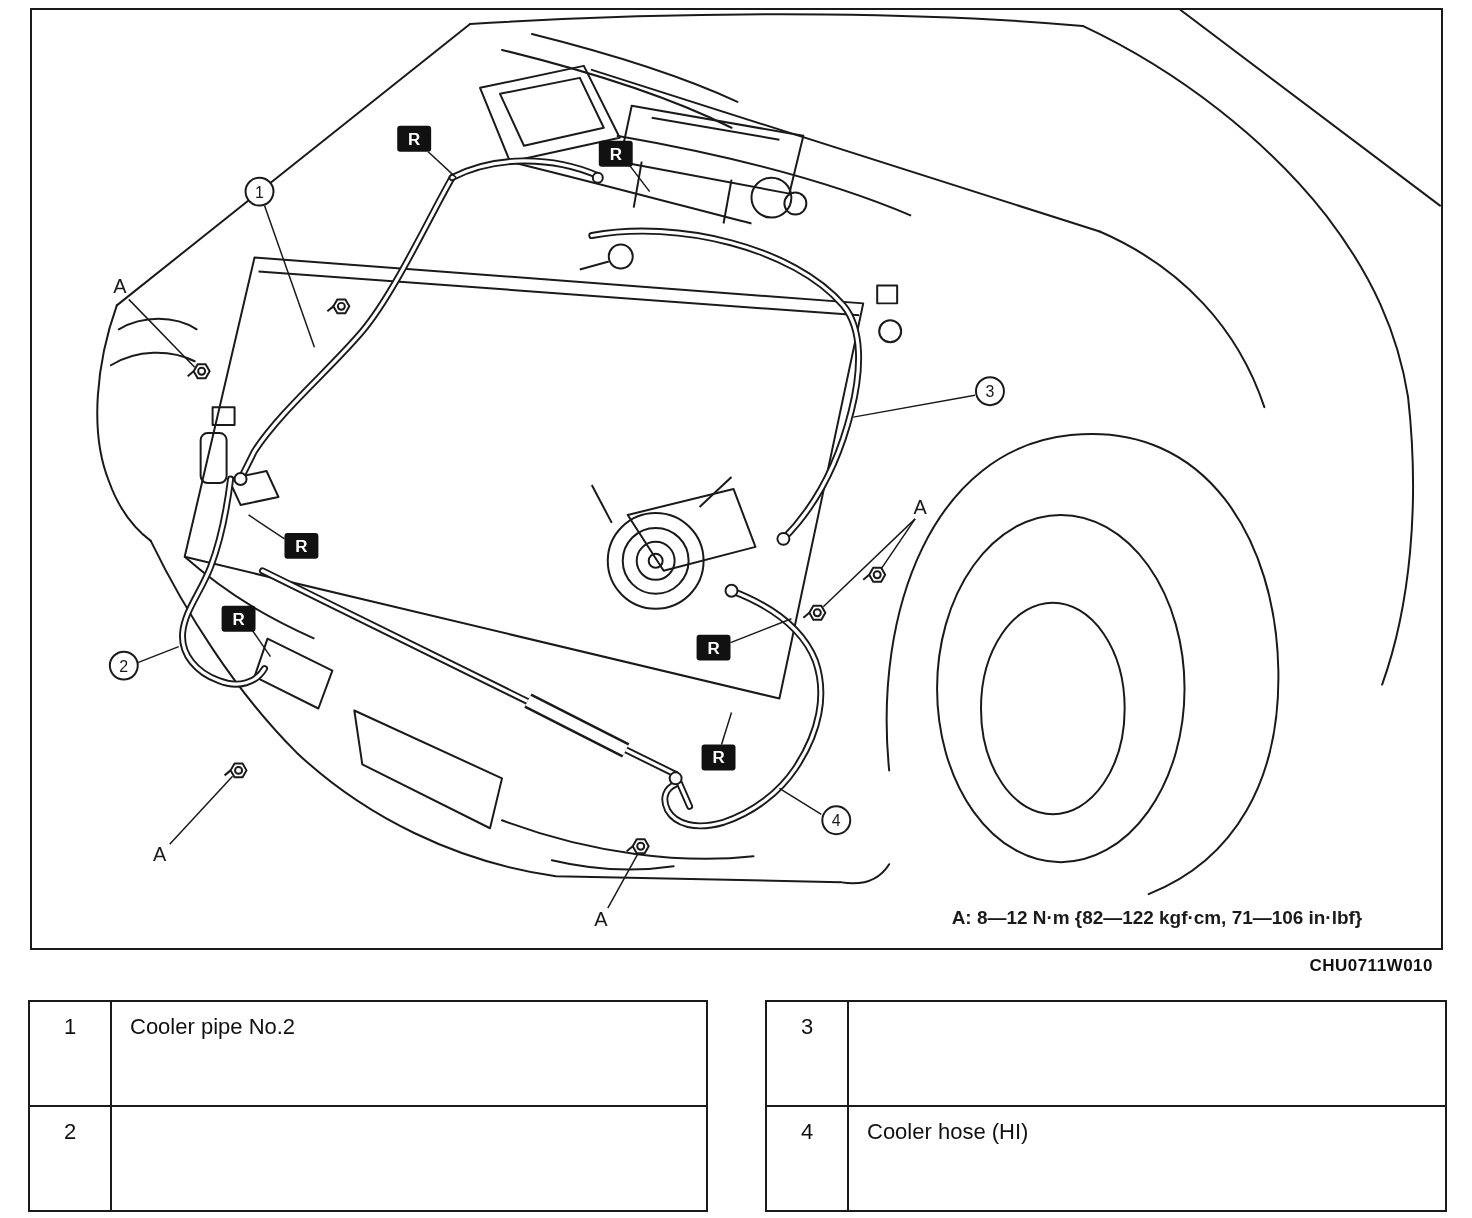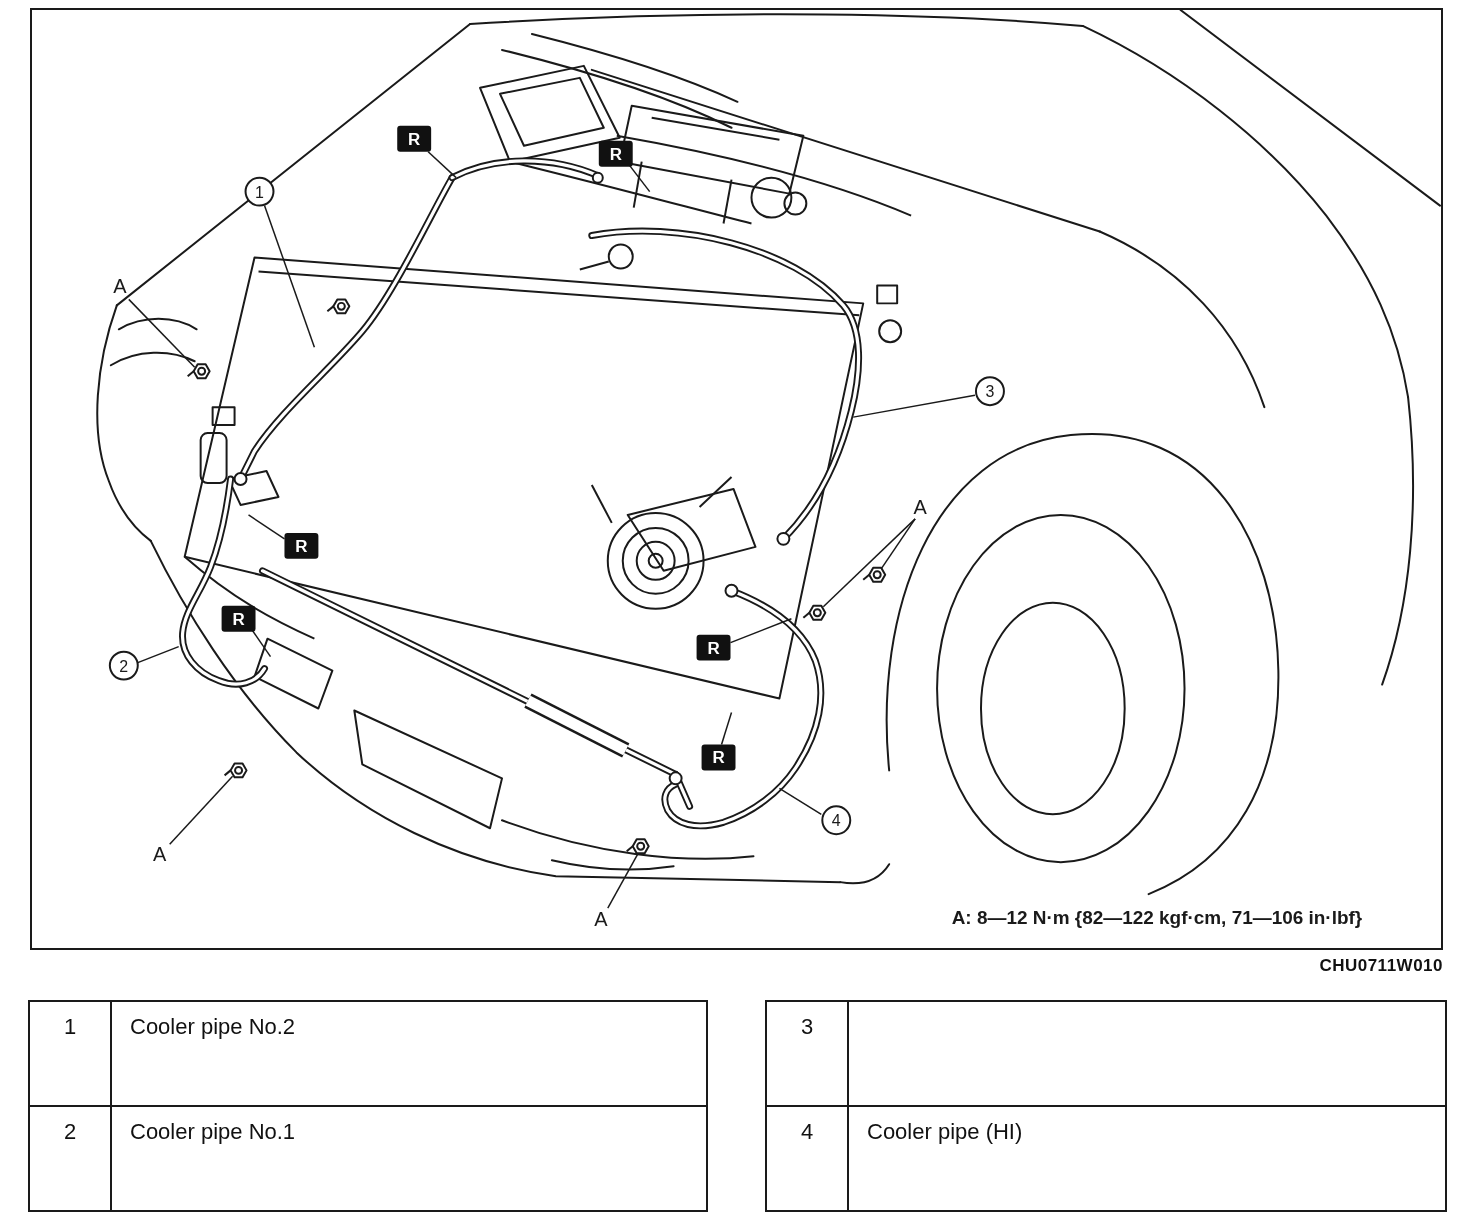--- a/index.html
+++ b/index.html
@@ -6,21 +6,21 @@
   .page{position:relative;width:1472px;height:1218px;background:#fff;overflow:hidden;
         font-family:"Liberation Sans",sans-serif;color:#111;}
   .diagram-frame{position:absolute;left:30px;top:8px;width:1409px;height:938px;
         border:2px solid #1a1a1a;background:#fff;}
   .diagram-frame svg{display:block;width:100%;height:100%;}
   svg text{font-family:"Liberation Sans",sans-serif;}
   .tube-o{fill:none;stroke:#1a1a1a;stroke-width:7;stroke-linecap:round;stroke-linejoin:round;}
   .tube-i{fill:none;stroke:#ffffff;stroke-width:3.2;stroke-linecap:round;stroke-linejoin:round;}
   .cyl-o{fill:none;stroke:#1a1a1a;stroke-width:16;stroke-linecap:butt;}
   .cyl-i{fill:none;stroke:#ffffff;stroke-width:11;stroke-linecap:butt;}
-  .figure-code{position:absolute;right:29px;top:956px;font-size:17px;font-weight:bold;
+  .figure-code{position:absolute;right:39px;top:956px;font-size:17px;font-weight:bold;
         letter-spacing:.5px;margin-left:12px;}
   .legend{position:absolute;top:1000px;height:208px;border:2px solid #1a1a1a;
         display:flex;flex-direction:column;background:#fff;}
   .legend-left{left:28px;width:676px;}
   .legend-right{left:765px;width:678px;}
   .legend-row{flex:1 1 50%;display:flex;border-bottom:2px solid #1a1a1a;}
   .legend-row:last-child{border-bottom:none;}
   .legend-num{width:80px;flex:0 0 80px;border-right:2px solid #1a1a1a;
         text-align:center;padding-top:12px;font-size:22px;}
   .legend-label{flex:1;padding:12px 20px 0 18px;font-size:22px;}
@@ -230,27 +230,26 @@
 
   <div class="figure-code">CHU0711W010</div>
 
   <div class="legend legend-left">
     <div class="legend-row">
       <div class="legend-num">1</div>
       <div class="legend-label">Cooler pipe No.2</div>
     </div>
     <div class="legend-row">
       <div class="legend-num">2</div>
-      <div class="legend-label">Cooler pipe No.1</div>
     </div>
   </div>
 
   <div class="legend legend-right">
     <div class="legend-row">
       <div class="legend-num">3</div>
     </div>
     <div class="legend-row">
       <div class="legend-num">4</div>
-      <div class="legend-label">Cooler pipe (HI)</div>
+      <div class="legend-label">Cooler hose (HI)</div>
     </div>
   </div>
 
 </div>
 
 </body></html>

